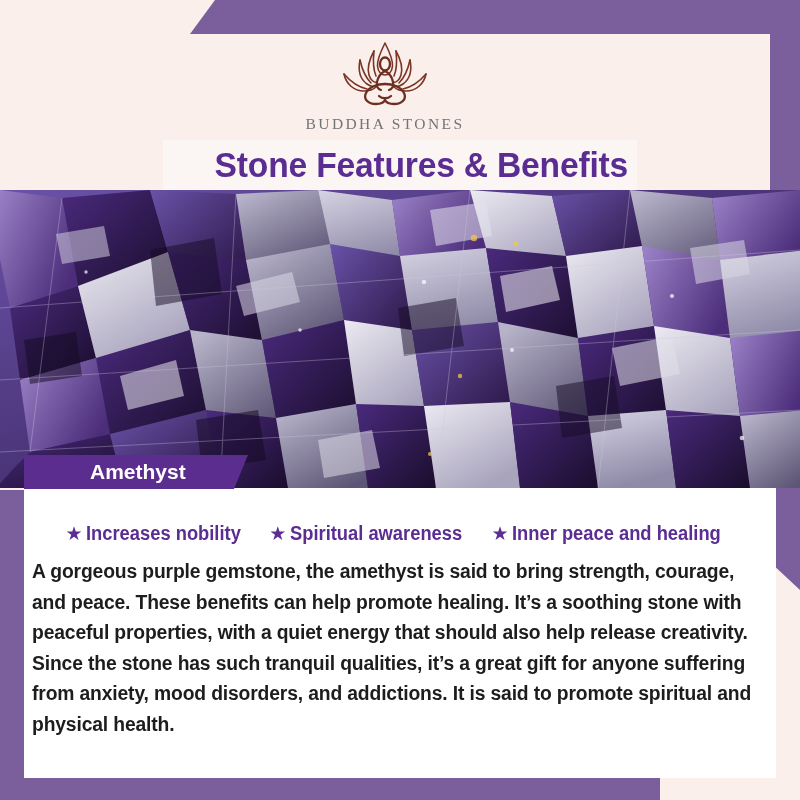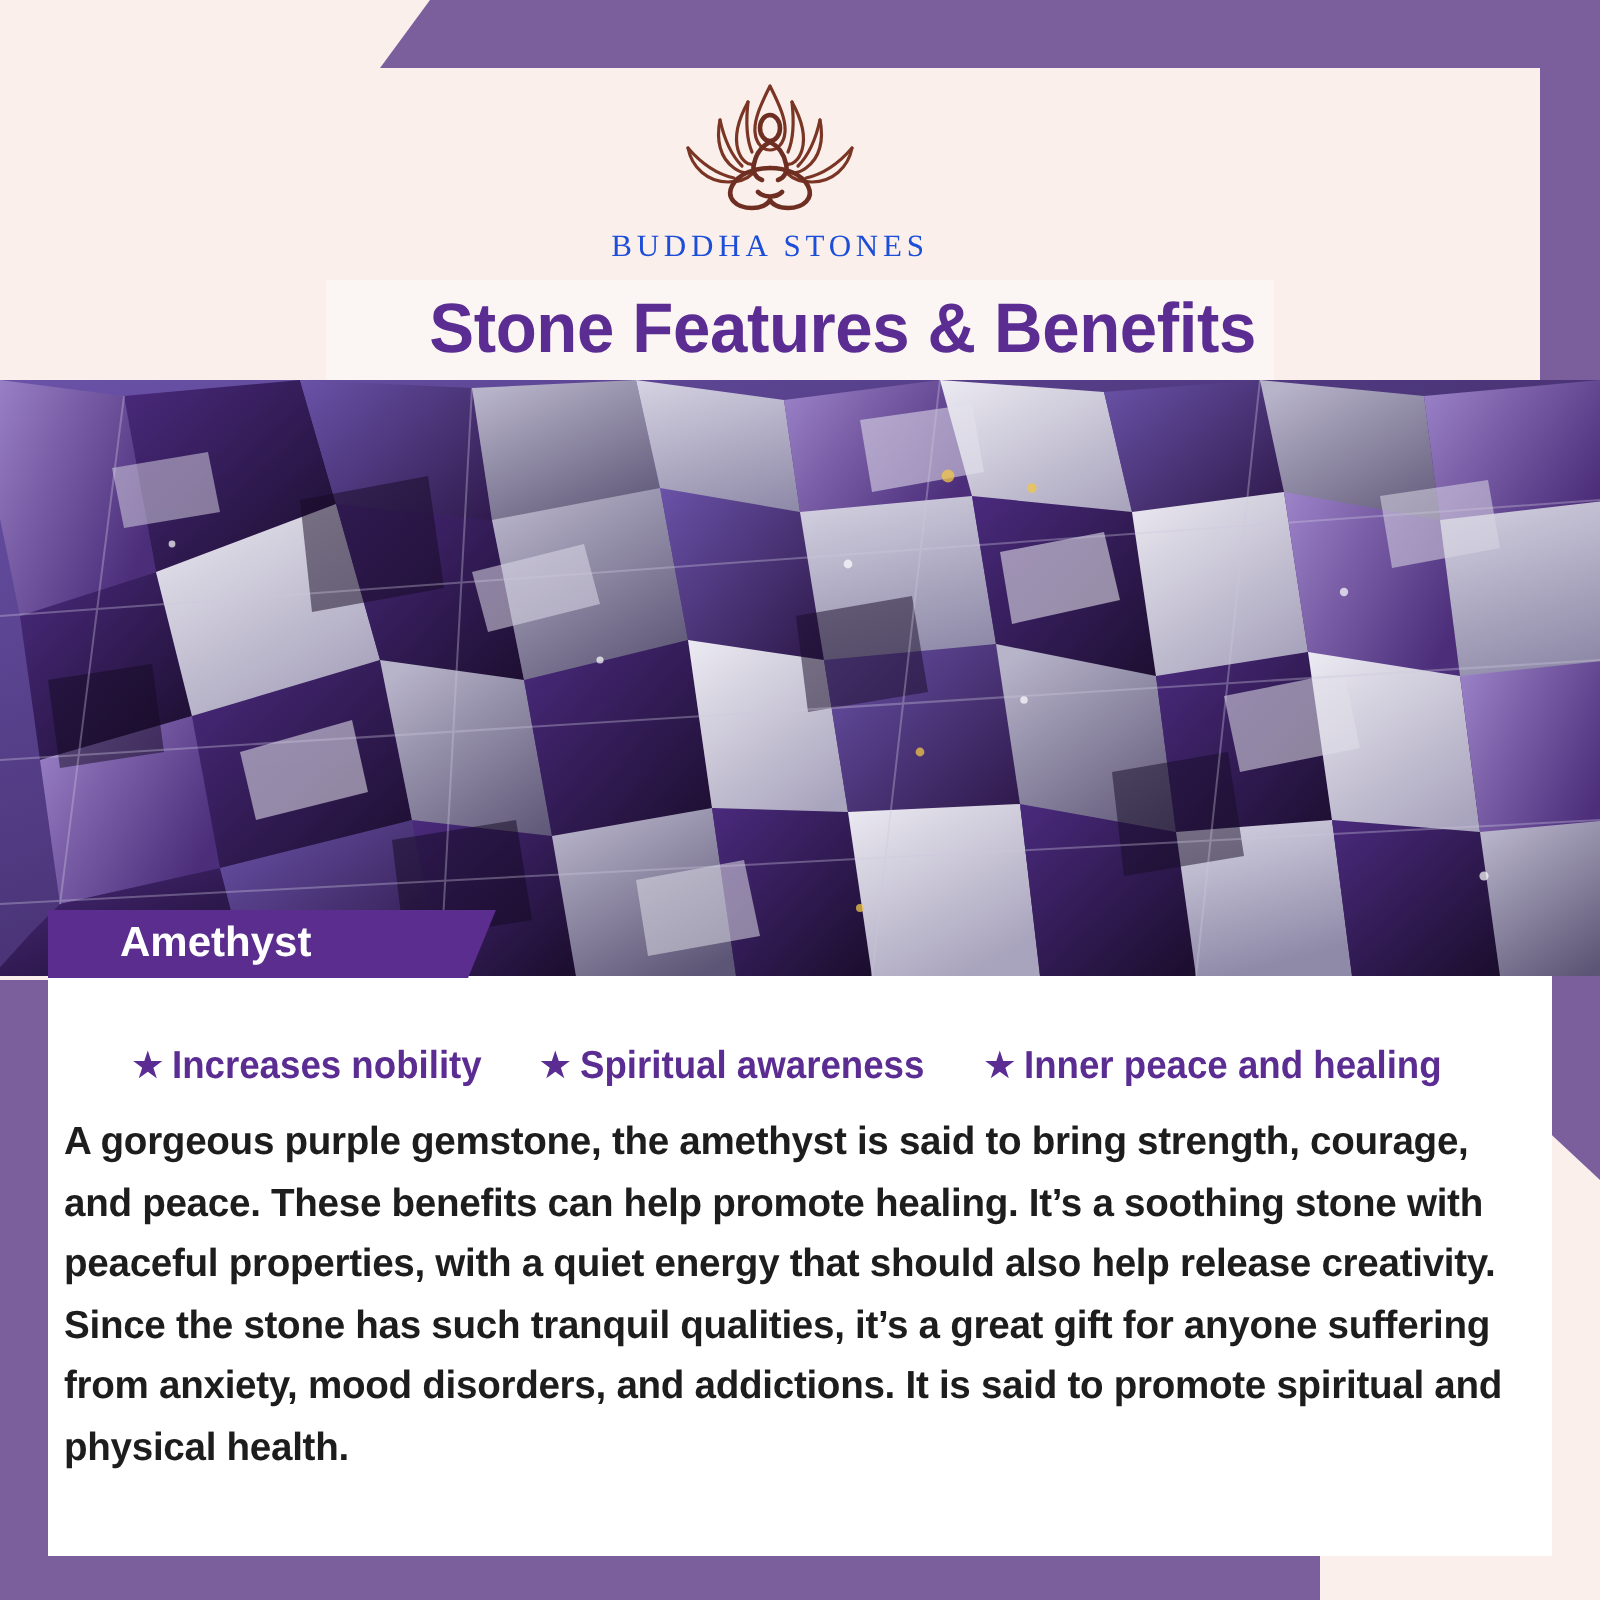--- a/index.html
+++ b/index.html
@@ -70,21 +70,21 @@
   .logo-wrap {
     margin-top:4px;
     width:108px; height:76px;
     display:flex; align-items:center; justify-content:center;
   }
   .logo-wrap svg { display:block; width:108px; height:76px; }
   .brand-name {
     font-family:"Liberation Serif", serif;
     font-size:15.5px;
     letter-spacing:2.4px;
-    color:#1d4ed8;
+    color:#737373;
     margin-top:1px;
   }
   .title-band {
     position:absolute;
     left:163px; top:140px;
     width:474px; height:50px;
     background:#fbf6f3;
     display:flex; align-items:center; justify-content:flex-end;
   }
   .title-text {
@@ -114,21 +114,21 @@
     background:#5b2d8f;
     -webkit-clip-path: polygon(0 0, 224px 0, 210px 34px, 0 34px);
     clip-path: polygon(0 0, 224px 0, 210px 34px, 0 34px);
     display:flex; align-items:center;
   }
   .stone-banner-text {
     font-family:"Liberation Sans", sans-serif;
     font-weight:bold;
     font-size:21px;
     color:#ffffff;
-    padding-left:36px;
+    padding-left:66px;
     letter-spacing:0px;
     white-space:nowrap;
   }
 
   
   .features {
     position:absolute;
     left:24px; top:516px;
     width:752px; height:34px;
     display:flex; align-items:center; justify-content:center;

